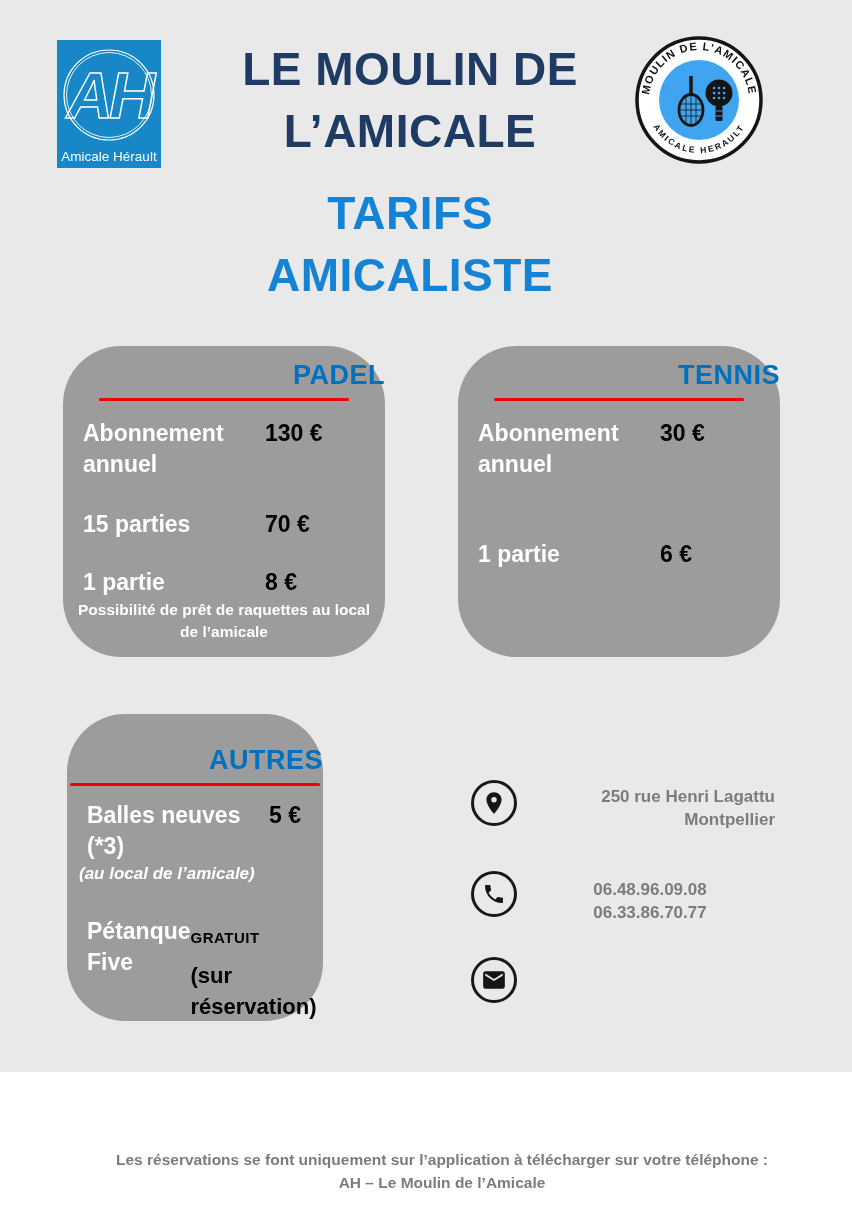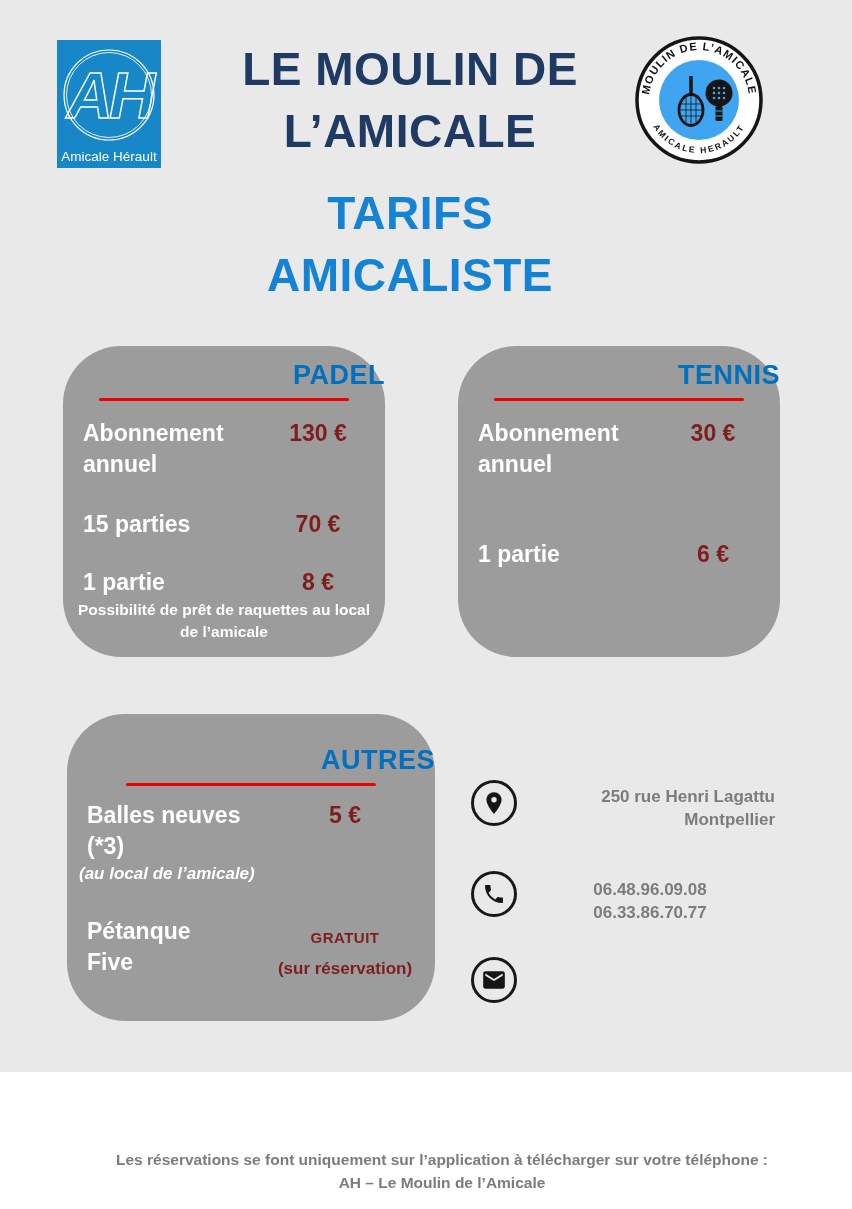--- a/index.html
+++ b/index.html
@@ -13,31 +13,31 @@
   .title-main{font-size:46px;font-weight:bold;color:#1F3A63;line-height:62px;letter-spacing:.5px;}
   .title-main span{display:block;}
   .title-sub{margin-top:20px;font-size:46px;font-weight:bold;color:#1583D5;line-height:62px;letter-spacing:.5px;}
   .title-sub span{display:block;}
   .badge{position:absolute;left:633px;top:34px;}
 
   
   .card{position:absolute;background:#9C9C9C;border-radius:58px;}
   .card-padel{left:63px;top:346px;width:322px;height:311px;}
   .card-tennis{left:458px;top:346px;width:322px;height:311px;}
-  .card-autres{left:67px;top:714px;width:368px;height:307px;}
+  .card-autres{left:67px;top:714px;width:256px;height:307px;}
   .card-title{padding-top:13px;text-align:right;font-size:27px;font-weight:bold;color:#0070C0;line-height:33px;letter-spacing:.5px;}
   .card-autres .card-title{padding-top:30px;}
   .red-line{width:250px;height:2.5px;background:#F20000;margin:6px auto 0;border-radius:2px;}
   .row{display:flex;align-items:flex-start;padding:0 14px 0 20px;}
   .lbl{width:182px;color:#fff;font-weight:bold;font-size:23px;line-height:31px;}
   .lbl span{display:block;}
-  .prc{flex:1;text-align:center;color:#7f1d1d;font-weight:bold;font-size:23px;line-height:31px;}
+  .prc{flex:1;color:#000000;font-weight:bold;font-size:23px;line-height:31px;}
   .prc span{display:block;}
   .prc-small{font-size:15px;margin-top:6px;letter-spacing:.5px;}
-  .prc-res{font-size:17px;}
+  .prc-res{font-size:22px;margin-top:7px;}
   .mt17{margin-top:17px;} .mt29{margin-top:29px;} .mt27{margin-top:27px;}
   .mt59{margin-top:59px;} .mt14{margin-top:14px;} .mt30{margin-top:30px;}
   .card-note{margin:1px auto 0;width:302px;text-align:center;color:#fff;font-weight:bold;font-size:15.5px;line-height:22px;}
   .note-italic{margin-top:0;padding-left:12px;color:#fff;font-weight:bold;font-style:italic;font-size:17px;line-height:24px;}
 
   
   .c-icon{position:absolute;width:46px;height:46px;box-sizing:border-box;border:3px solid #181818;border-radius:50%;display:flex;align-items:center;justify-content:center;background:transparent;}
   .ci-pin{left:471px;top:780px;}
   .ci-phone{left:471px;top:871px;}
   .ci-mail{left:471px;top:957px;}

